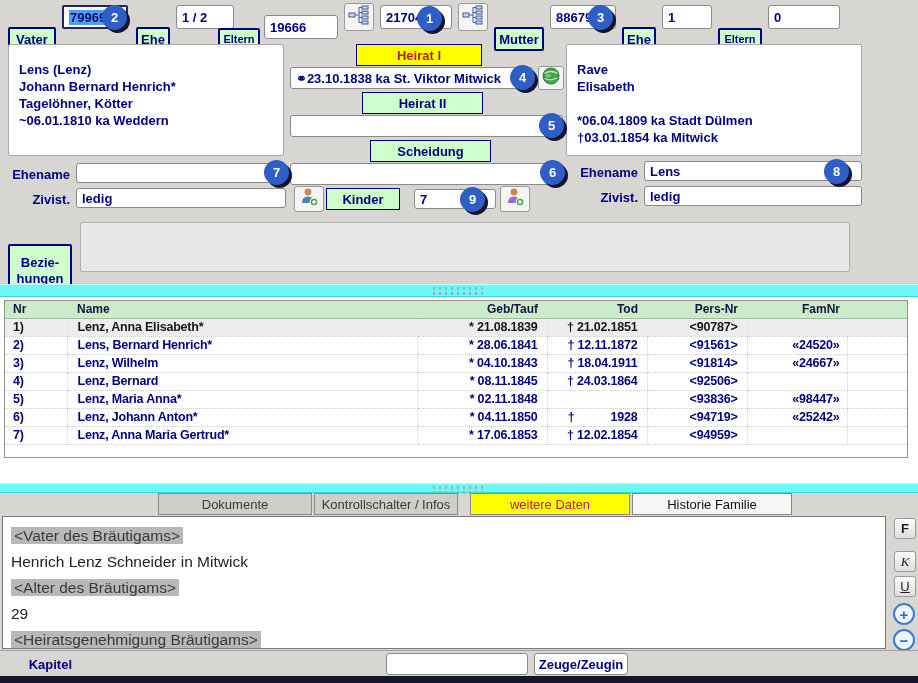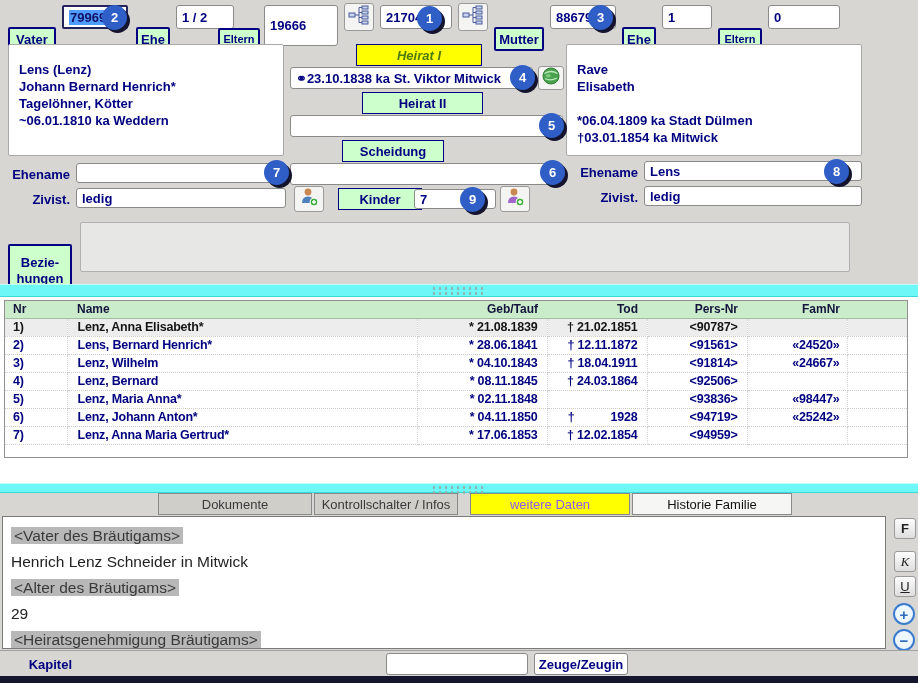--- a/index.html
+++ b/index.html
@@ -21,23 +21,23 @@
     font-weight: bold;
     font-size: 13px;
     display: flex; align-items: center; justify-content: center;
     cursor: default;
     margin-top: 22px;
   }
   .btn-green.small { font-size: 11px; }
   .btn-yellow {
     background: #ffff00;
     border: 1px solid #000080;
-    color: #4d7c0f;
+    color: #b91c1c;
     font-weight: bold; font-size: 13px;
-    display: flex; align-items: center; justify-content: center; font-style: italic;
+    display: flex; align-items: center; justify-content: center;
   }
   .btn-mid {
     background: #ccffcc;
     border: 1px solid #000080;
     color: #000080;
     font-weight: bold; font-size: 13px;
     display: flex; align-items: center; justify-content: center;
   }
 
   
@@ -110,21 +110,21 @@
   .c5 { width: 100px; text-align: right; padding-right: 7px; }
   .c6 { width: 60px; border-right: none !important; }
 
   
   .tab {
     position: absolute; top: 0; height: 22px;
     display: flex; align-items: center; justify-content: center;
     font-size: 13px; border: 1px solid #8a8a8a;
   }
   .tab.gray  { background: #d0cec8; color: #3a3a3a; }
-  .tab.yellow{ background: #ffff00; color: #8b5cf6; }
+  .tab.yellow{ background: #ffff00; color: #be185d; }
   .tab.white { background: #f6f6f4; color: #111111; }
 
   
   .details-box {
     background: #ffffff; border: 1px solid #7a7a7a;
     padding: 6px 8px; font-size: 15.5px; color: #222;
   }
   .dline { min-height: 26px; line-height: 26px; white-space: nowrap; }
   .dline .tag { background: #b8b8b8; color: #3a3a3a; padding: 0 3px; }
 
@@ -172,21 +172,21 @@
 </head>
 <body>
 
 <div class="abs btn-green" style="left:8px;top:5px;width:48px;height:24px">Vater</div>
 <div class="abs field focused" style="left:62px;top:5px;width:66px;height:24px">
   <span class="selection">79969</span>
 </div>
 <div class="abs btn-green" style="left:136px;top:5px;width:34px;height:24px">Ehe</div>
 <div class="abs field" style="left:176px;top:5px;width:58px;height:24px">1 / 2</div>
 <div class="abs btn-green small" style="left:218px;top:6px;width:42px;height:22px">Eltern</div>
-<div class="abs field" style="left:264px;top:5px;width:74px;height:41px">19666</div>
+<div class="abs field" style="left:264px;top:15px;width:74px;height:24px">19666</div>
 
 <div class="abs iconbtn" style="left:344px;top:3px;width:30px;height:28px">
   <span>
     <svg width="22" height="20" viewBox="0 0 22 20">
       <rect x="1" y="8" width="6" height="4" fill="#c8d4f0" stroke="#4a5a9a"></rect>
       <path d="M7 10 H11 M11 2.5 V17.5 M11 2.5 H14 M11 7.5 H14 M11 12.5 H14 M11 17.5 H14" stroke="#4a5a9a" fill="none"></path>
       <rect x="14" y="1" width="6" height="3" fill="#c8d4f0" stroke="#4a5a9a"></rect>
       <rect x="14" y="6" width="6" height="3" fill="#c8d4f0" stroke="#4a5a9a"></rect>
       <rect x="14" y="11" width="6" height="3" fill="#c8d4f0" stroke="#4a5a9a"></rect>
       <rect x="14" y="16" width="6" height="3" fill="#c8d4f0" stroke="#4a5a9a"></rect>
@@ -236,21 +236,21 @@
     <svg width="18" height="18" viewBox="0 0 18 18">
       <circle cx="9" cy="9" r="8" fill="#4aa14e" stroke="#2e7d32"></circle>
       <path d="M2.5 6.5 Q9 2.5 15.5 6.5" stroke="#bfe8bf" stroke-width="1.4" fill="none"></path>
       <path d="M3 11.5 Q8 14.5 15 11" stroke="#bfe8bf" stroke-width="1.2" fill="none"></path>
       <ellipse cx="6.3" cy="8.8" rx="2.6" ry="1.8" fill="#7ac87a"></ellipse>
     </svg>
   </span>
 </div>
 <div class="abs btn-mid" style="left:362px;top:92px;width:121px;height:22px">Heirat II</div>
 <div class="abs field" style="left:290px;top:115px;width:273px;height:22px"></div>
-<div class="abs btn-mid" style="left:342px;top:140px;width:102px;height:22px">Scheidung</div>
+<div class="abs btn-mid" style="left:370px;top:140px;width:121px;height:22px">Scheidung</div>
 <div class="abs field" style="left:290px;top:163px;width:273px;height:22px"></div>
 
 <div class="abs lbl" style="left:8px;top:167px;width:62px">Ehename</div>
 <div class="abs field" style="left:76px;top:163px;width:210px;height:20px"></div>
 <div class="abs lbl" style="left:8px;top:192px;width:62px">Zivist.</div>
 <div class="abs field" style="left:76px;top:188px;width:210px;height:20px">ledig</div>
 
 <div class="abs lbl" style="left:574px;top:165px;width:64px">Ehename</div>
 <div class="abs field" style="left:644px;top:161px;width:218px;height:20px">Lens</div>
 <div class="abs lbl" style="left:574px;top:190px;width:64px">Zivist.</div>
@@ -259,21 +259,21 @@
 <div class="abs iconbtn" style="left:294px;top:186px;width:30px;height:26px">
   <span>
     <svg width="20" height="20" viewBox="0 0 20 20">
       <circle cx="9" cy="5" r="3.4" fill="#c98850"></circle>
       <path d="M3 16 Q3 9.5 9 9.5 Q15 9.5 15 16 Z" fill="#4f81bd"></path>
       <circle cx="15" cy="15" r="4" fill="#3fae3f" stroke="#ffffff"></circle>
       <path d="M15 13 V17 M13 15 H17" stroke="#ffffff" stroke-width="1.4"></path>
     </svg>
   </span>
 </div>
-<div class="abs btn-mid" style="left:338px;top:188px;width:84px;height:22px">Kinder</div>
+<div class="abs btn-mid" style="left:326px;top:188px;width:74px;height:22px">Kinder</div>
 <div class="abs field" style="left:414px;top:189px;width:82px;height:20px">7</div>
 <div class="abs iconbtn" style="left:500px;top:186px;width:30px;height:26px">
   <span>
     <svg width="20" height="20" viewBox="0 0 20 20">
       <circle cx="9" cy="5" r="3.4" fill="#c98850"></circle>
       <path d="M3 16 Q3 9.5 9 9.5 Q15 9.5 15 16 Z" fill="#a066c9"></path>
       <circle cx="15" cy="15" r="4" fill="#3fae3f" stroke="#ffffff"></circle>
       <path d="M15 13 V17 M13 15 H17" stroke="#ffffff" stroke-width="1.4"></path>
     </svg>
   </span>

